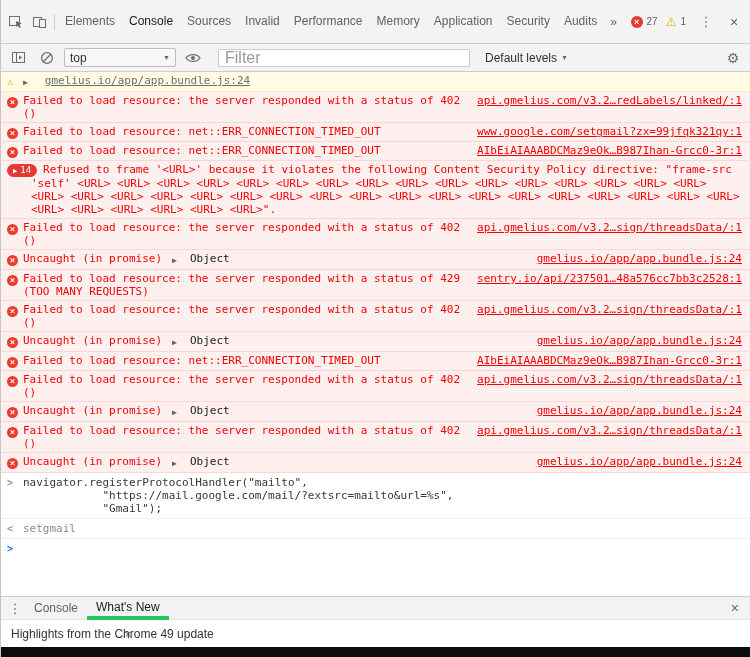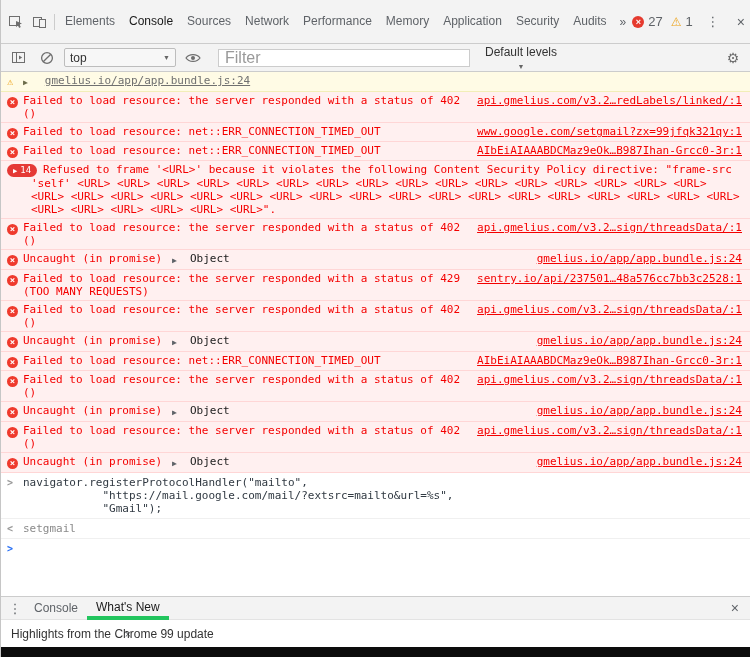--- a/index.html
+++ b/index.html
@@ -16,37 +16,37 @@
             display:flex; align-items:center; padding:0 2px; }
   .icon-btn { width:24px; height:24px; display:flex; align-items:center; justify-content:center;
               color:#6e6e6e; cursor:pointer; flex:none; }
   .vsep { width:1px; height:16px; background:#ccc; margin:0 3px; flex:none; }
   .tab { padding:0 7px; height:25px; line-height:25px; color:#5f6368; cursor:pointer; flex:none; }
   .tab.active { color:#1a1a1a; }
   .overflow-btn { color:#5f6368; padding:0 6px; cursor:pointer; }
   .topbar-right { margin-left:auto; display:flex; align-items:center; gap:4px; padding-right:2px; }
   .err-circle { width:12px; height:12px; border-radius:50%; background:#e53a2e; color:#fff;
                 font-size:9px; line-height:12px; text-align:center; font-weight:bold; flex:none; }
-  .count-num { color:#5f6368; font-size:13px; margin-right:4px; }
+  .count-num { color:#5f6368; font-size:10px; margin-right:4px; }
   .warn-glyph { color:#eda216; font-size:12px; line-height:12px; }
   .menu-glyph { font-size:13px; color:#5f6368; }
   .close-glyph { font-size:14px; color:#5f6368; }
 
   
   .toolbar2 { height:28px; min-height:28px; background:#f3f3f3; border-bottom:1px solid #ccc;
               display:flex; align-items:center; gap:5px; padding:0 5px; }
   .frame-select { display:flex; align-items:center; justify-content:space-between; width:112px; height:19px;
                   background:#f7f7f7; border:1px solid #bdbdbd; border-radius:2px; padding:0 5px;
                   color:#333; cursor:pointer; }
   .sel-arrow { font-size:7px; color:#666; }
   .filter-input { width:252px; height:18px; border:1px solid #ccc; background:#fff; font-size:16px;
                   padding:1px 6px; color:#333; margin-left:8px; outline:none;
                   font-family:"Liberation Sans", sans-serif; }
   .filter-input::placeholder { color:#999; }
-  .levels { display:flex; align-items:center; gap:4px; color:#333; margin-left:10px; cursor:pointer;flex-direction:column; }
+  .levels { display:flex; align-items:center; gap:4px; color:#333; margin-left:10px; cursor:pointer; }
   .flex-spacer { flex:1; }
   .gear-glyph { font-size:14px; color:#6e6e6e; }
 
   
   .console { flex:1; background:#fff; overflow:hidden; display:flex; flex-direction:column;
              font-family:"DejaVu Sans Mono", monospace; font-size:11px; }
   .msg { display:flex; align-items:flex-start; padding:2px 8px 2px 6px; line-height:13px;
          border-bottom:1px solid #f0f0f0; }
   .msg.err  { background:#fff0f0; color:#f40000; border-bottom-color:#ffd6d6; }
   .msg.warn { background:#fffbe5; color:#5c5c00; border-bottom-color:#f2eeb8; }
@@ -104,21 +104,21 @@
       <svg width="15" height="15" viewBox="0 0 15 15">
         <rect x="1.5" y="3.5" width="8" height="9" fill="none" stroke="#6e6e6e"></rect>
         <rect x="7.5" y="5.5" width="6" height="8" fill="#f3f3f3" stroke="#6e6e6e"></rect>
       </svg>
     </div>
     <div class="vsep"></div>
 
     <div class="tab">Elements</div>
     <div class="tab active">Console</div>
     <div class="tab">Sources</div>
-    <div class="tab">Network</div>
+    <div class="tab">Invalid</div>
     <div class="tab">Performance</div>
     <div class="tab">Memory</div>
     <div class="tab">Application</div>
     <div class="tab">Security</div>
     <div class="tab">Audits</div>
     <div class="overflow-btn">»</div>
 
     <div class="topbar-right">
       <span class="err-circle">×</span>
       <span class="count-num">27</span>
@@ -293,18 +293,18 @@
     <div class="drawer-bar">
       <div class="drawer-menu">⋮</div>
       <div class="drawer-tab">Console</div>
       <div class="drawer-tab active">
         <span>What's New</span>
         <span class="tab-x">×</span>
       </div>
       <div class="drawer-close">×</div>
     </div>
     <div class="drawer-content">
-      <span>Highlights from the Chrome 99 update</span>
+      <span>Highlights from the Chrome 49 update</span>
     </div>
     <div class="banner"></div>
   </div>
 
 </div>
 
 </body></html>

